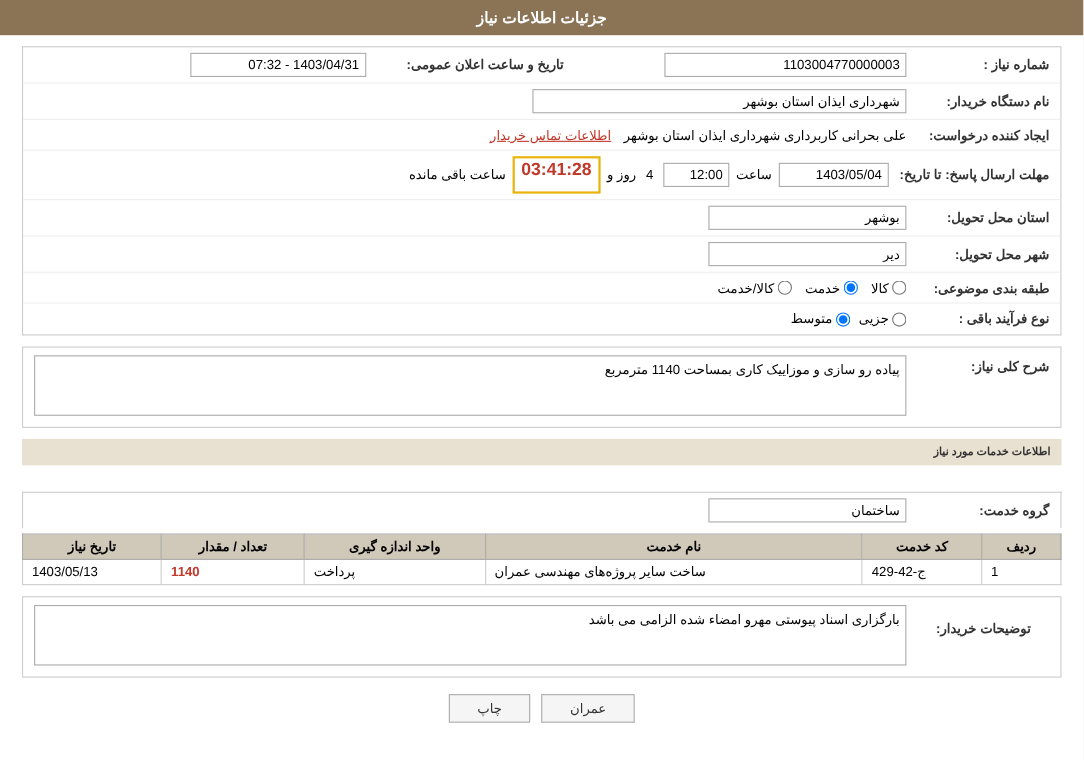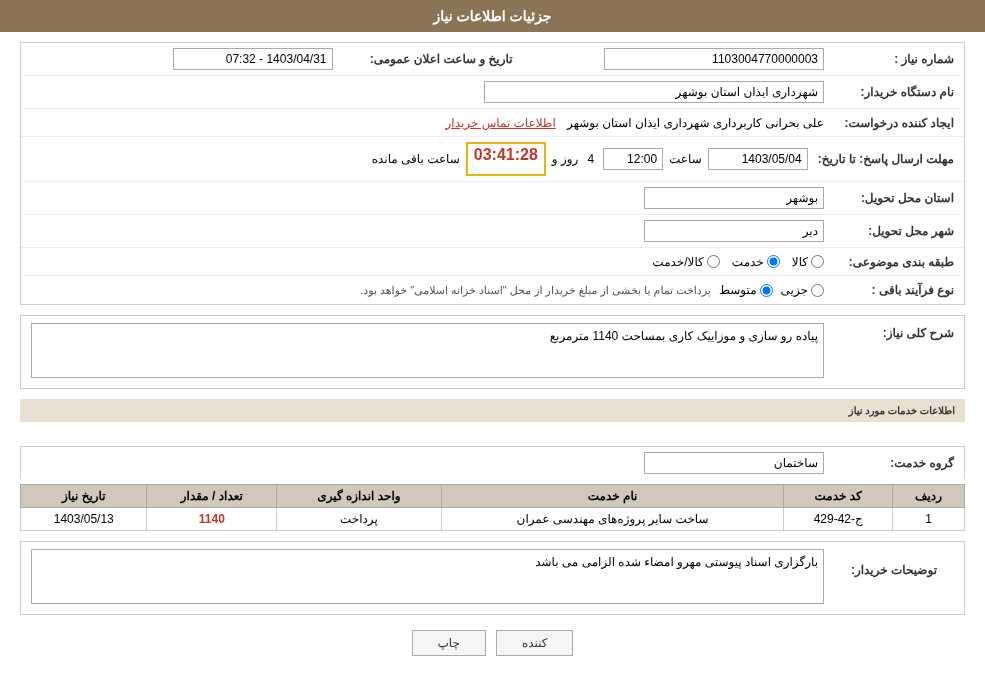--- a/index.html
+++ b/index.html
@@ -122,21 +122,21 @@
       background: #d0c8b8;
       border: 1px solid #aaa;
       padding: 4px 8px;
       text-align: center;
       font-weight: bold;
       font-size: 12px;
     }
     .service-table td {
       border: 1px solid #ccc;
       padding: 4px 8px;
-      text-align: center;
+      text-align: left;
       font-size: 12px;
     }
     .service-table td.red-text {
       color: #c0392b;
       font-weight: bold;
     }
     .note-box {
       border: 1px solid #aaa;
       width: 100%;
       min-height: 55px;
@@ -270,21 +270,20 @@
         <div class="value-cell">
           <div class="row-inline" style="flex-wrap:wrap; gap:8px;">
             <div class="radio-item">
               <input type="radio" name="purchase_type" value="jozii" style="">
               <label>جزیی</label>
             </div>
             <div class="radio-item">
               <input type="radio" name="purchase_type" value="motavasset" checked="" style="">
               <label>متوسط</label>
             </div>
-            <span style="font-size:11px; color:#555;">پرداخت تمام یا بخشی از مبلغ خریدار از محل "اسناد خزانه اسلامی" خواهد بود.</span>
           </div>
         </div>
       </div>
 
     </div>
 
     <div class="form-section">
       <div class="form-row" style="align-items:flex-start; padding: 5px;">
         <span class="label-cell" style="padding-top:5px; font-weight:bold;">شرح کلی نیاز:</span>
         <div class="value-cell">
@@ -330,18 +329,18 @@
     <div class="form-section">
       <div class="form-row" style="align-items:flex-start; padding:5px;">
         <span class="label-cell note-label">توضیحات خریدار:</span>
         <div class="value-cell">
           <textarea class="note-box" readonly="" style="">بارگزاری اسناد پیوستی مهرو امضاء شده الزامی می باشد</textarea>
         </div>
       </div>
     </div>
 
     <div class="bottom-buttons">
-      <button class="btn btn-back">کننده</button>
+      <button class="btn btn-back">عمران</button>
       <button class="btn btn-print">چاپ</button>
     </div>
 
   </div>
 </div>
 
 </body></html>

